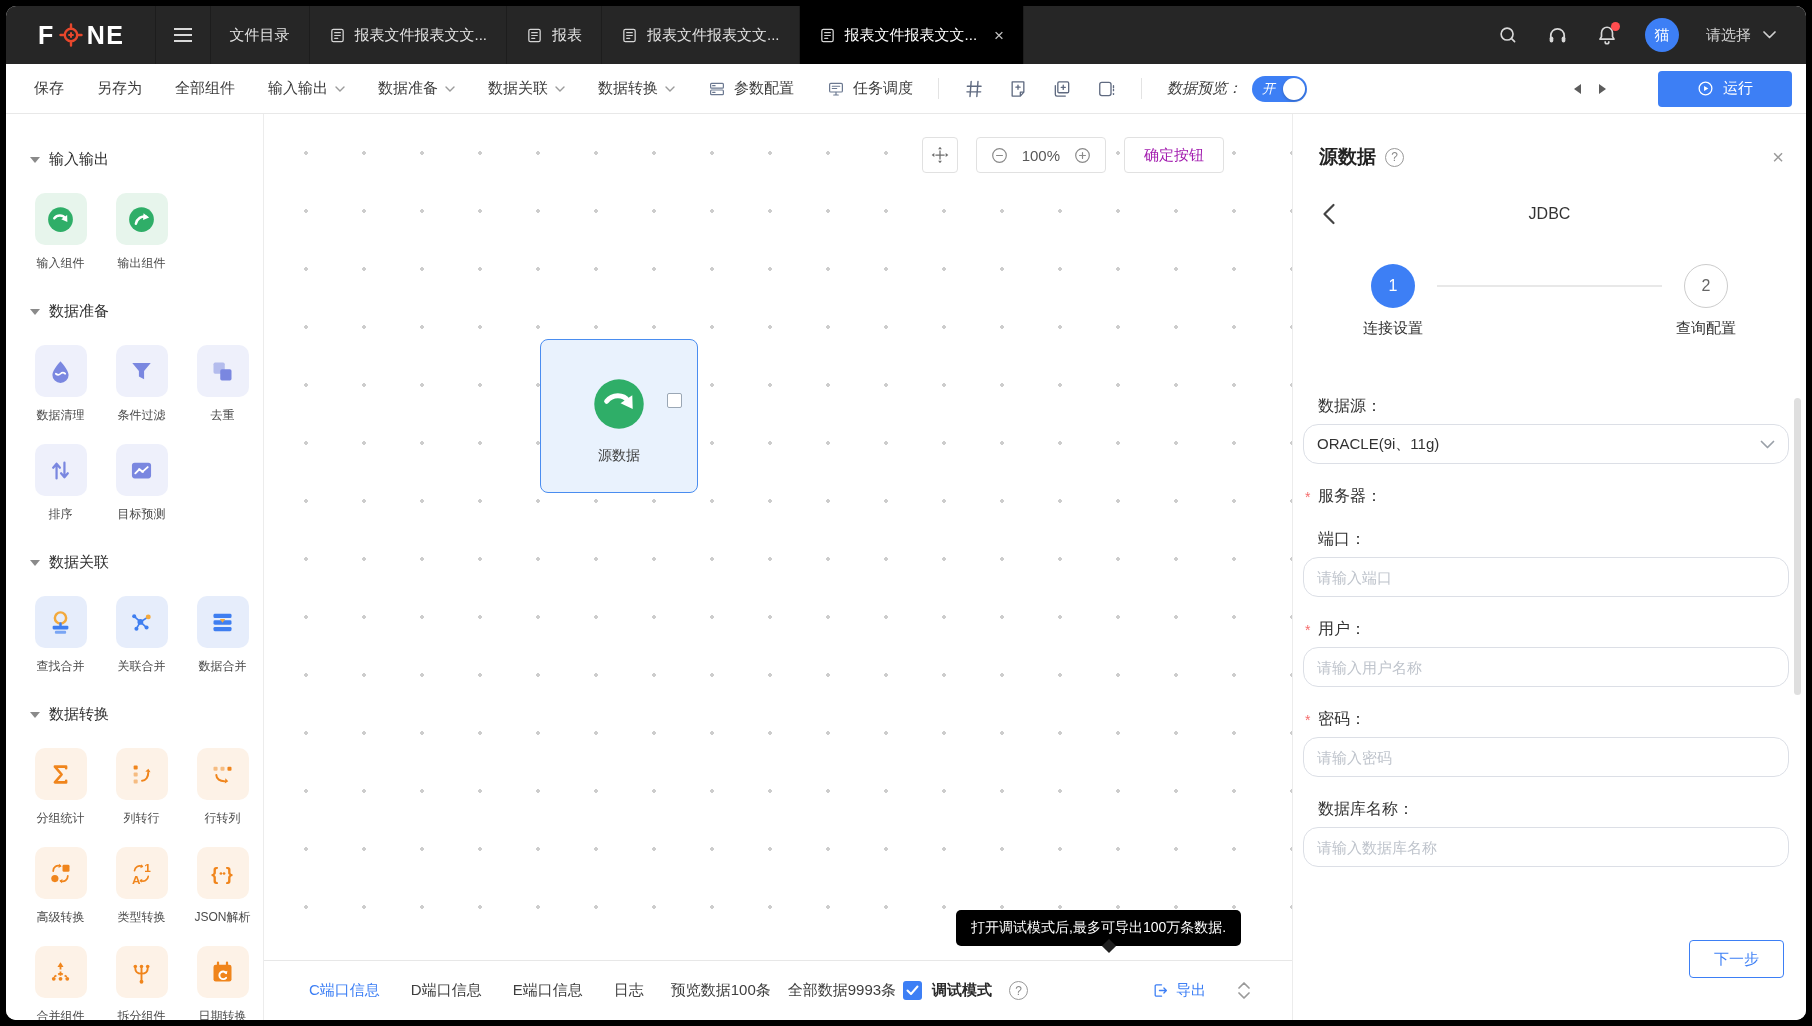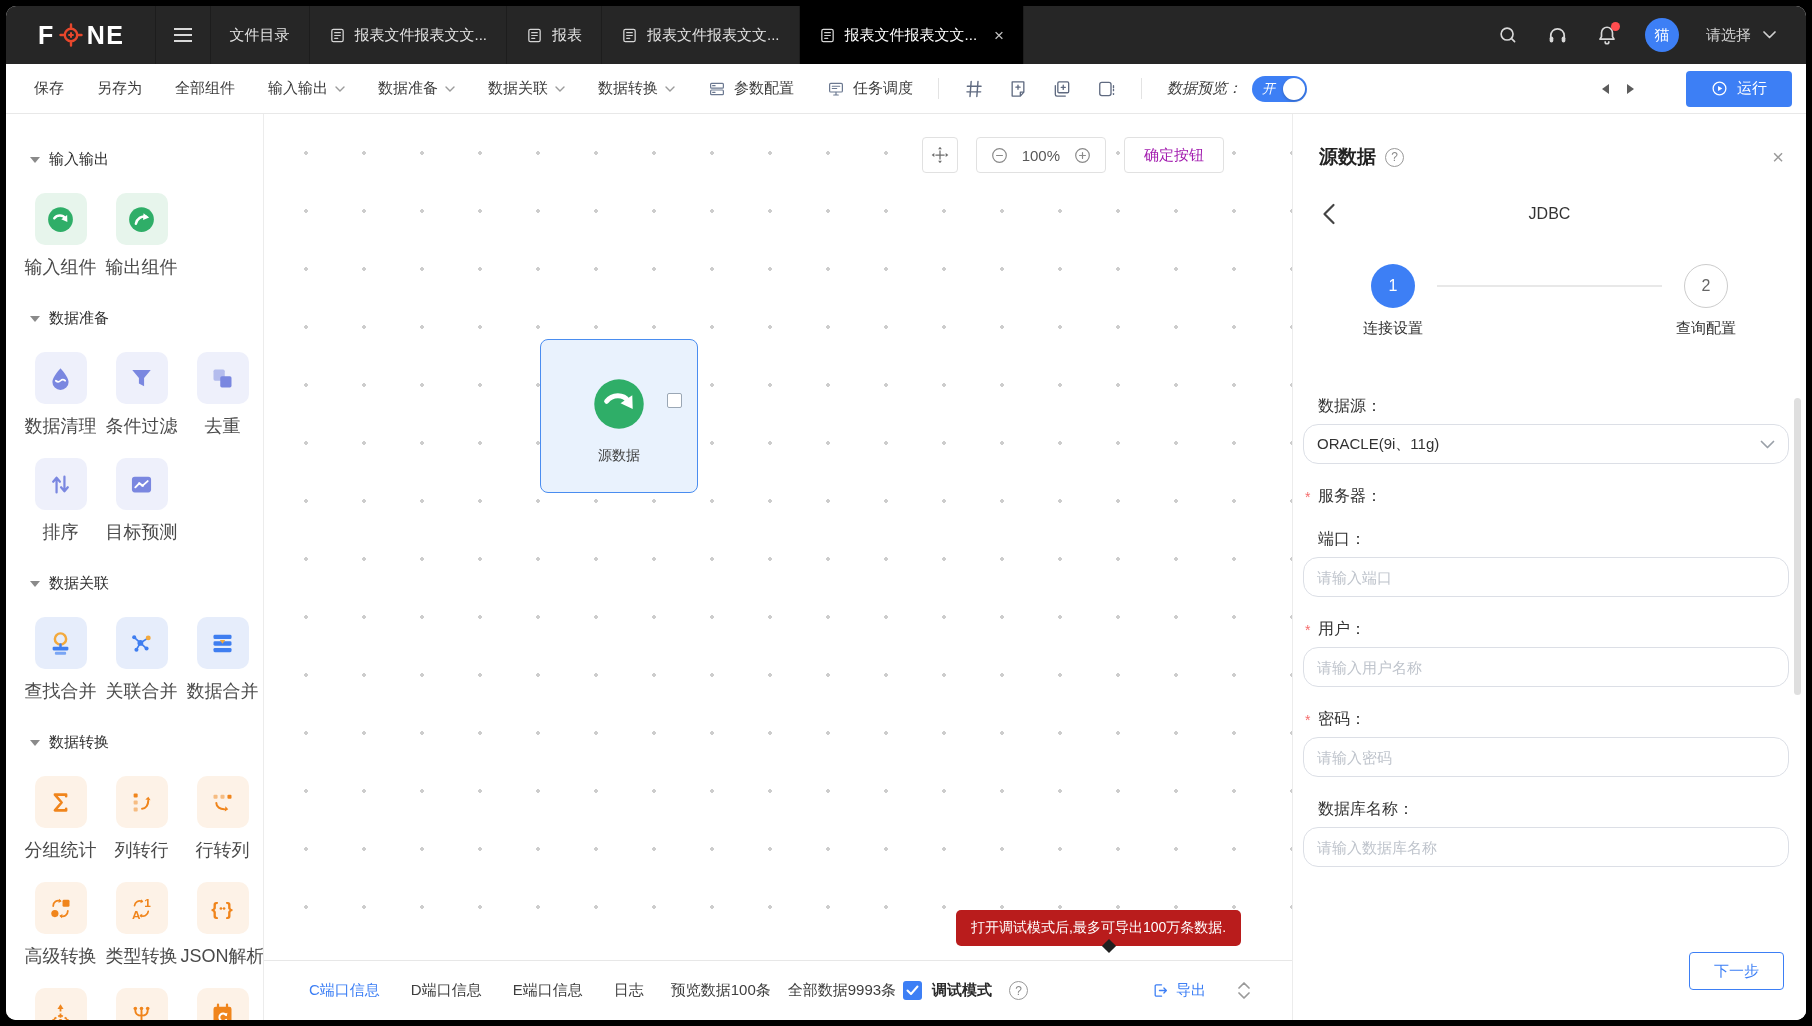--- a/index.html
+++ b/index.html
@@ -48,42 +48,42 @@
   .tb-tools { display:flex; align-items:center; gap:24px; }
   .tb-tool { display:flex; color:#5f6a80; cursor:pointer; }
   .preview-group { display:flex; align-items:center; gap:10px;font-style:italic; }
   .toggle { width:55px; height:26px; border-radius:13px; background:var(--accent,#3d7ff5);
     position:relative; display:flex; align-items:center; padding-left:10px;
     color:#fff; font-size:13px; cursor:pointer; }
   .toggle-knob { position:absolute; right:2px; top:2px; width:22px; height:22px;
     border-radius:50%; background:#fff; box-shadow:0 1px 3px rgba(0,0,0,.25); }
   .hist-arrows { margin-left:auto; display:flex; align-items:center; gap:16px; color:#555; }
   .hist-arrows span { cursor:pointer; display:flex; }
-  .run-btn { height:36px; padding:0 25px; margin-left:18px; background:var(--accent,#3d7ff5);
+  .run-btn { height:36px; padding:0 39px; margin-left:18px; background:var(--accent,#3d7ff5);
     border:none; border-radius:4px; color:#fff; font-size:15px; display:flex;
     align-items:center; gap:9px; cursor:pointer; }
 
   
   .main { flex:1; display:flex; min-height:0; }
 
   
   .sidebar { width:258px; flex:0 0 258px; border-right:1px solid #ececec;
     padding:36px 0 0 14px; overflow:hidden; background:#fff; }
   .group-title { display:flex; align-items:center; gap:9px; font-size:15px;
     color:#2e2e2e; margin:0 0 24px 10px; cursor:pointer; }
   .tiles { display:grid; grid-template-columns:repeat(3,81px); row-gap:20px; margin-bottom:30px; }
   .tile-wrap { display:flex; flex-direction:column; align-items:center; gap:10px; cursor:grab; }
   .tile { width:52px; height:52px; border-radius:10px; display:flex;
     align-items:center; justify-content:center; }
   .tile svg { width:27px; height:27px; }
   .tile.green  { background:#e7f5ec; color:var(--green,#2fae68); }
   .tile.purple { background:#eef0fb; color:var(--purple,#7a87e0); }
   .tile.blue   { background:#e6edfb; color:var(--blue,#3f7ef0); }
   .tile.orange { background:#fdf2e7; color:var(--orange,#f0851c); }
-  .tile-label { font-size:18px; color:#4a4a4a; white-space:nowrap; }
+  .tile-label { font-size:12px; color:#4a4a4a; white-space:nowrap; }
 
   
   .canvas-col { flex:1; min-width:0; position:relative; display:flex; flex-direction:column; }
   .canvas { flex:1; position:relative; background-color:#fff;
     background-image:radial-gradient(#cdcdcd 1.6px, transparent 2px);
     background-size:58px 58px; background-position:13px 10px; }
   .canvas-controls { position:absolute; top:23px; right:68px; display:flex; gap:18px; align-items:center; }
   .pan-btn { width:36px; height:36px; background:#fff; border:1px solid #e1e1e1; border-radius:4px;
     display:flex; align-items:center; justify-content:center; color:#6d6d6d; cursor:pointer; }
   .zoom-group { height:36px; background:#fff; border:1px solid #e1e1e1; border-radius:4px;
@@ -111,21 +111,21 @@
   .bb-info { display:flex; align-items:center; gap:17px; margin-left:27px; }
   .bb-count { white-space:nowrap; }
   .checkbox { width:19px; height:19px; border-radius:3px; background:var(--accent,#3d7ff5);
     display:flex; align-items:center; justify-content:center; margin:0 -7px 0 -10px; cursor:pointer; }
   .debug-label { font-weight:bold; color:#2a2a2a; }
   .help-circ { width:19px; height:19px; border-radius:50%; border:1.5px solid #999;
     color:#8a8a8a; font-size:12px; display:flex; align-items:center; justify-content:center; cursor:pointer; }
   .bb-right { margin-left:auto; display:flex; align-items:center; gap:32px; }
   .export-btn { display:flex; align-items:center; gap:7px; color:var(--accent,#3d7ff5); cursor:pointer; }
   .sorter { display:flex; flex-direction:column; gap:3px; color:#9a9a9a; cursor:pointer; }
-  .tooltip { position:absolute; bottom:74px; left:692px; background:#b91c1c; color:#fff;
+  .tooltip { position:absolute; bottom:74px; left:692px; background:#000000; color:#fff;
     font-size:14px; padding:9px 15px; border-radius:5px; z-index:6; white-space:nowrap; }
   .tooltip::after { content:""; position:absolute; left:148px; bottom:-5px; width:10px;
     height:10px; background:#202020; transform:rotate(45deg); }
 
   
   .panel { width:514px; flex:0 0 514px; border-left:1px solid #ececec; background:#fff;
     position:relative; overflow:hidden; }
   .panel-header { display:flex; align-items:center; padding:30px 22px 0 26px; }
   .panel-title { font-size:19px; font-weight:bold; color:#222; }
   .panel-help { margin-left:9px; }
@@ -147,21 +147,21 @@
   .f-star { position:absolute; left:-13px; top:3px; color:#f56c6c; font-size:14px; }
   .f-box { height:40px; border:1px solid #dcdfe6; border-radius:15px; background:#fff;
     display:flex; align-items:center; padding:0 13px; font-size:15px; color:#333; }
   .f-box input { flex:1; border:none; outline:none; font-size:15px; color:#333;
     font-family:inherit; background:transparent; }
   .f-box input::placeholder { color:#bfc4cc; }
   .f-select { cursor:pointer; }
   .f-select .chev { margin-left:auto; display:flex; color:#9aa0a8; }
   .scroll-thumb { position:absolute; right:5px; top:284px; width:7px; height:297px;
     background:#dfdfdf; border-radius:4px; cursor:grab; }
-  .panel-footer { position:absolute; left:0; right:0; bottom:0; height:84px; background:#fff;
+  .panel-footer { position:absolute; left:0; right:0; bottom:12px; height:84px; background:#fff;
     display:flex; justify-content:flex-end; align-items:flex-start; padding:16px 22px 0 0; }
   .next-btn { height:38px; padding:0 24px; background:#fff; border:1px solid var(--accent,#3d7ff5);
     color:var(--accent,#3d7ff5); border-radius:4px; font-size:15px; cursor:pointer; }
 </style>
 </head>
 <body>
 
 <div class="frame">
 <div class="app">
 

